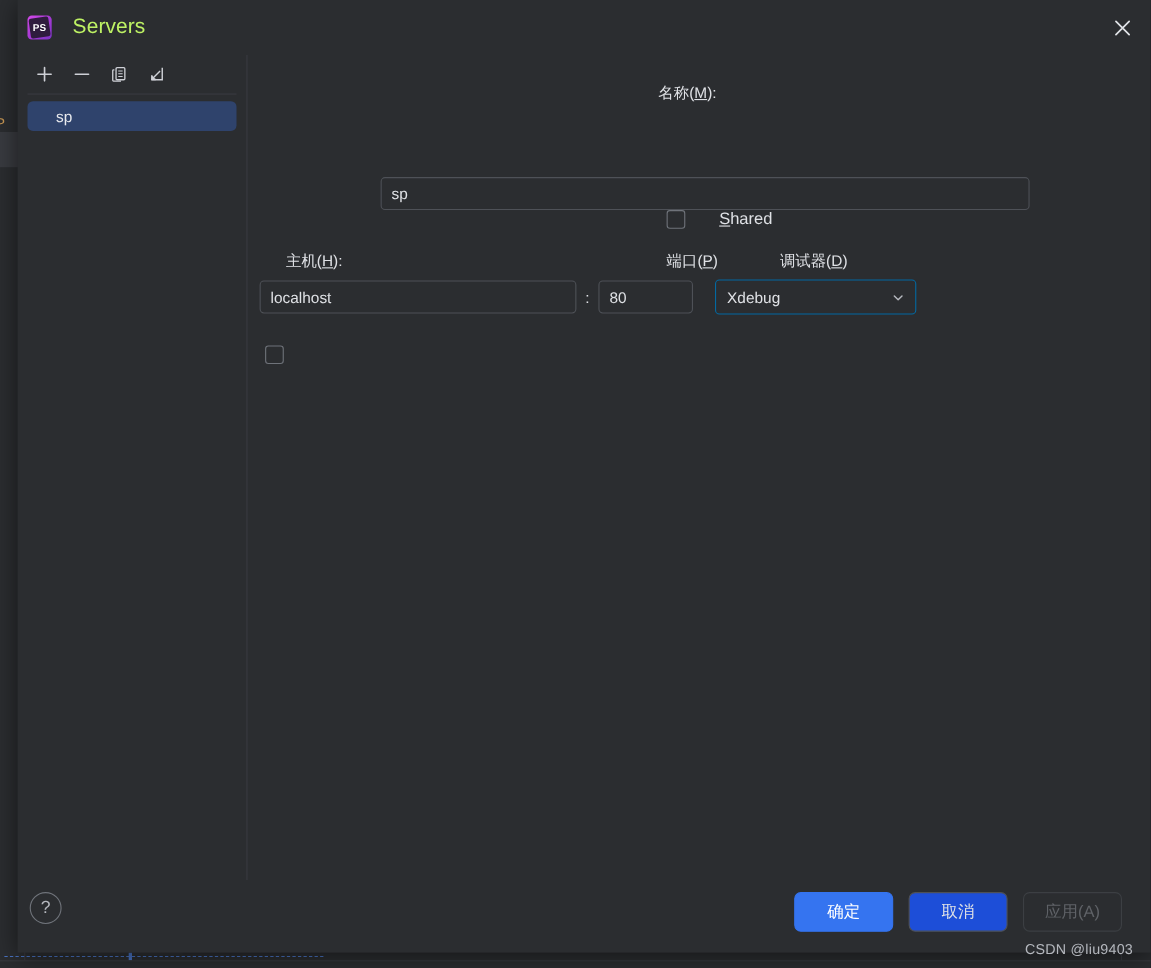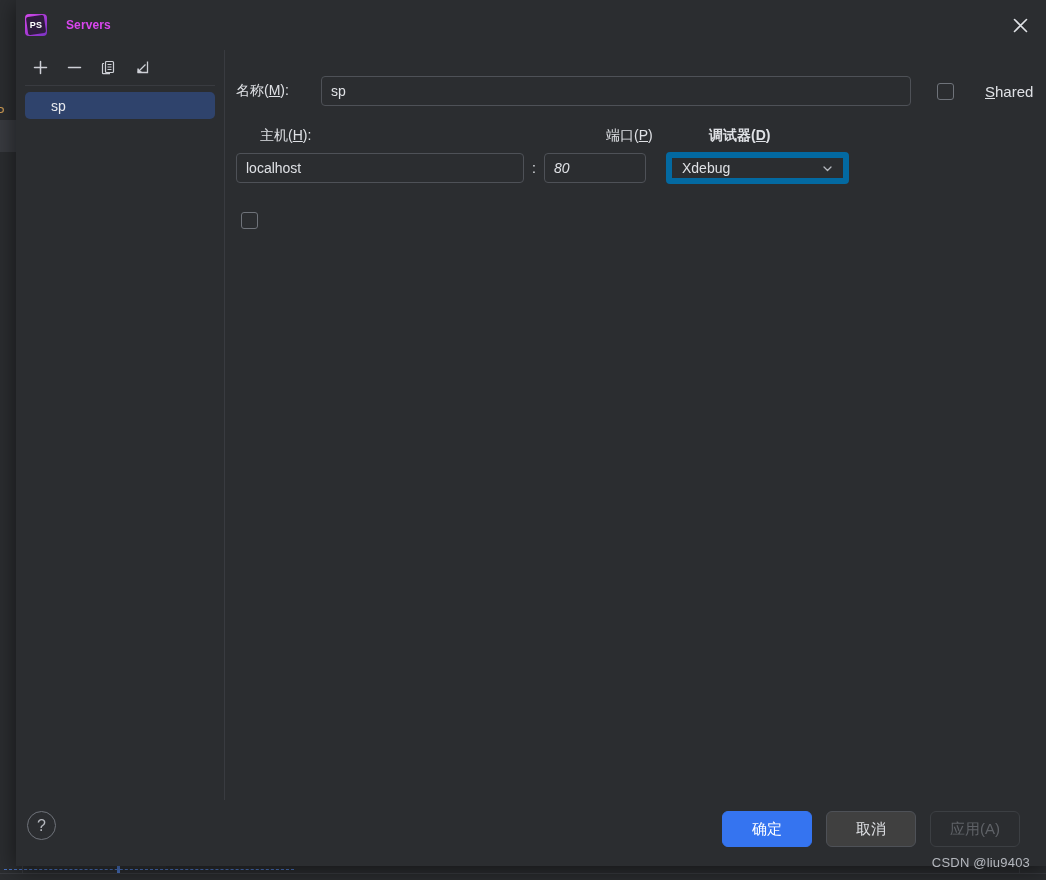--- a/index.html
+++ b/index.html
@@ -143,24 +143,23 @@
   .app-logo::before {
     content: "";
     position: absolute;
     left: 2px; top: 2px; right: 2px; bottom: 2px;
     background: #2f1c3e;
     border-radius: 2px;
     transform: rotate(-8deg);
   }
   .dlg-title {
     margin-left: 19px;
-    font-size: 12px;
-    color: #d946ef;
+    font-size: 19px;
+    color: #bef264;
     letter-spacing: .1px;
-    font-weight: bold;
   }
   .close-btn {
     position: absolute;
     right: 12px;
     top: 11px;
     width: 28px; height: 28px;
     display: flex;
     align-items: center;
     justify-content: center;
     cursor: pointer;
@@ -224,20 +223,21 @@
 
   
   .right-pane {
     flex: 1 1 auto;
     padding: 26px 0 0 11px;
     position: relative;
   }
   .row {
     display: flex;
     align-items: center;
+    flex-direction: column;
   }
   .field-label {
     font-size: 14px;
     color: #dfe1e5;
     white-space: nowrap;
   }
   .mn { text-decoration: underline; }
 
   .row-name {
     margin-bottom: 21px;
@@ -254,21 +254,21 @@
     font-size: 14px;
     font-family: "Liberation Sans", sans-serif;
     padding: 0 9px;
     height: 30px;
     box-sizing: border-box;
     outline: none;
   }
   .input::placeholder { color: #6f737a; }
   #name-input { width: 590px; }
   #host-input { width: 288px; }
-  #port-input { width: 102px; font-style: italic; }
+  #port-input { width: 86px; }
 
   .shared-wrap {
     display: flex;
     align-items: center;
     margin-left: 26px;
     cursor: pointer;
     gap: 20px;
   }
   .cbx {
     width: 17px; height: 17px;
@@ -285,39 +285,39 @@
     white-space: nowrap;
   }
 
   .headers-row {
     display: flex;
     align-items: flex-end;
     margin-bottom: 7px;
   }
   .hdr-host { width: 346px; flex: 0 0 346px; margin-left: 24px; }
   .hdr-port { width: 103px; flex: 0 0 103px; }
-  .hdr-dbg  { width: 200px; flex: 0 0 200px; font-weight: bold; }
+  .hdr-dbg  { width: 200px; flex: 0 0 200px; }
 
   .inputs-row {
     display: flex;
     align-items: center;
   }
   .colon {
     width: 20px;
     flex: 0 0 20px;
     text-align: center;
     color: #dfe1e5;
     font-size: 14px;
   }
   .combo {
     width: 183px;
     height: 32px;
     margin-left: 20px;
     background: #2b2d30;
-    border: 6px solid #0369a1;
+    border: 1px solid #0369a1;
     border-radius: 4px;
     display: flex;
     align-items: center;
     justify-content: space-between;
     padding: 0 9px 0 10px;
     box-sizing: border-box;
     color: #dfe1e5;
     font-size: 14px;
     cursor: pointer;
   }
@@ -380,21 +380,21 @@
     box-sizing: border-box;
     padding: 15px 18px;
     text-align: center;
   }
   .btn-primary {
     background: #3574f0;
     color: #ffffff;
     border: 1px solid #3574f0;
   }
   .btn-default {
-    background: #404040;
+    background: #1d4ed8;
     color: #dfe1e5;
     border: 1px solid #4e5157;
   }
   .btn-disabled {
     background: #2b2d30;
     color: #5f6267;
     border: 1px solid #3c3f43;
     cursor: default;
   }
   .watermark {

